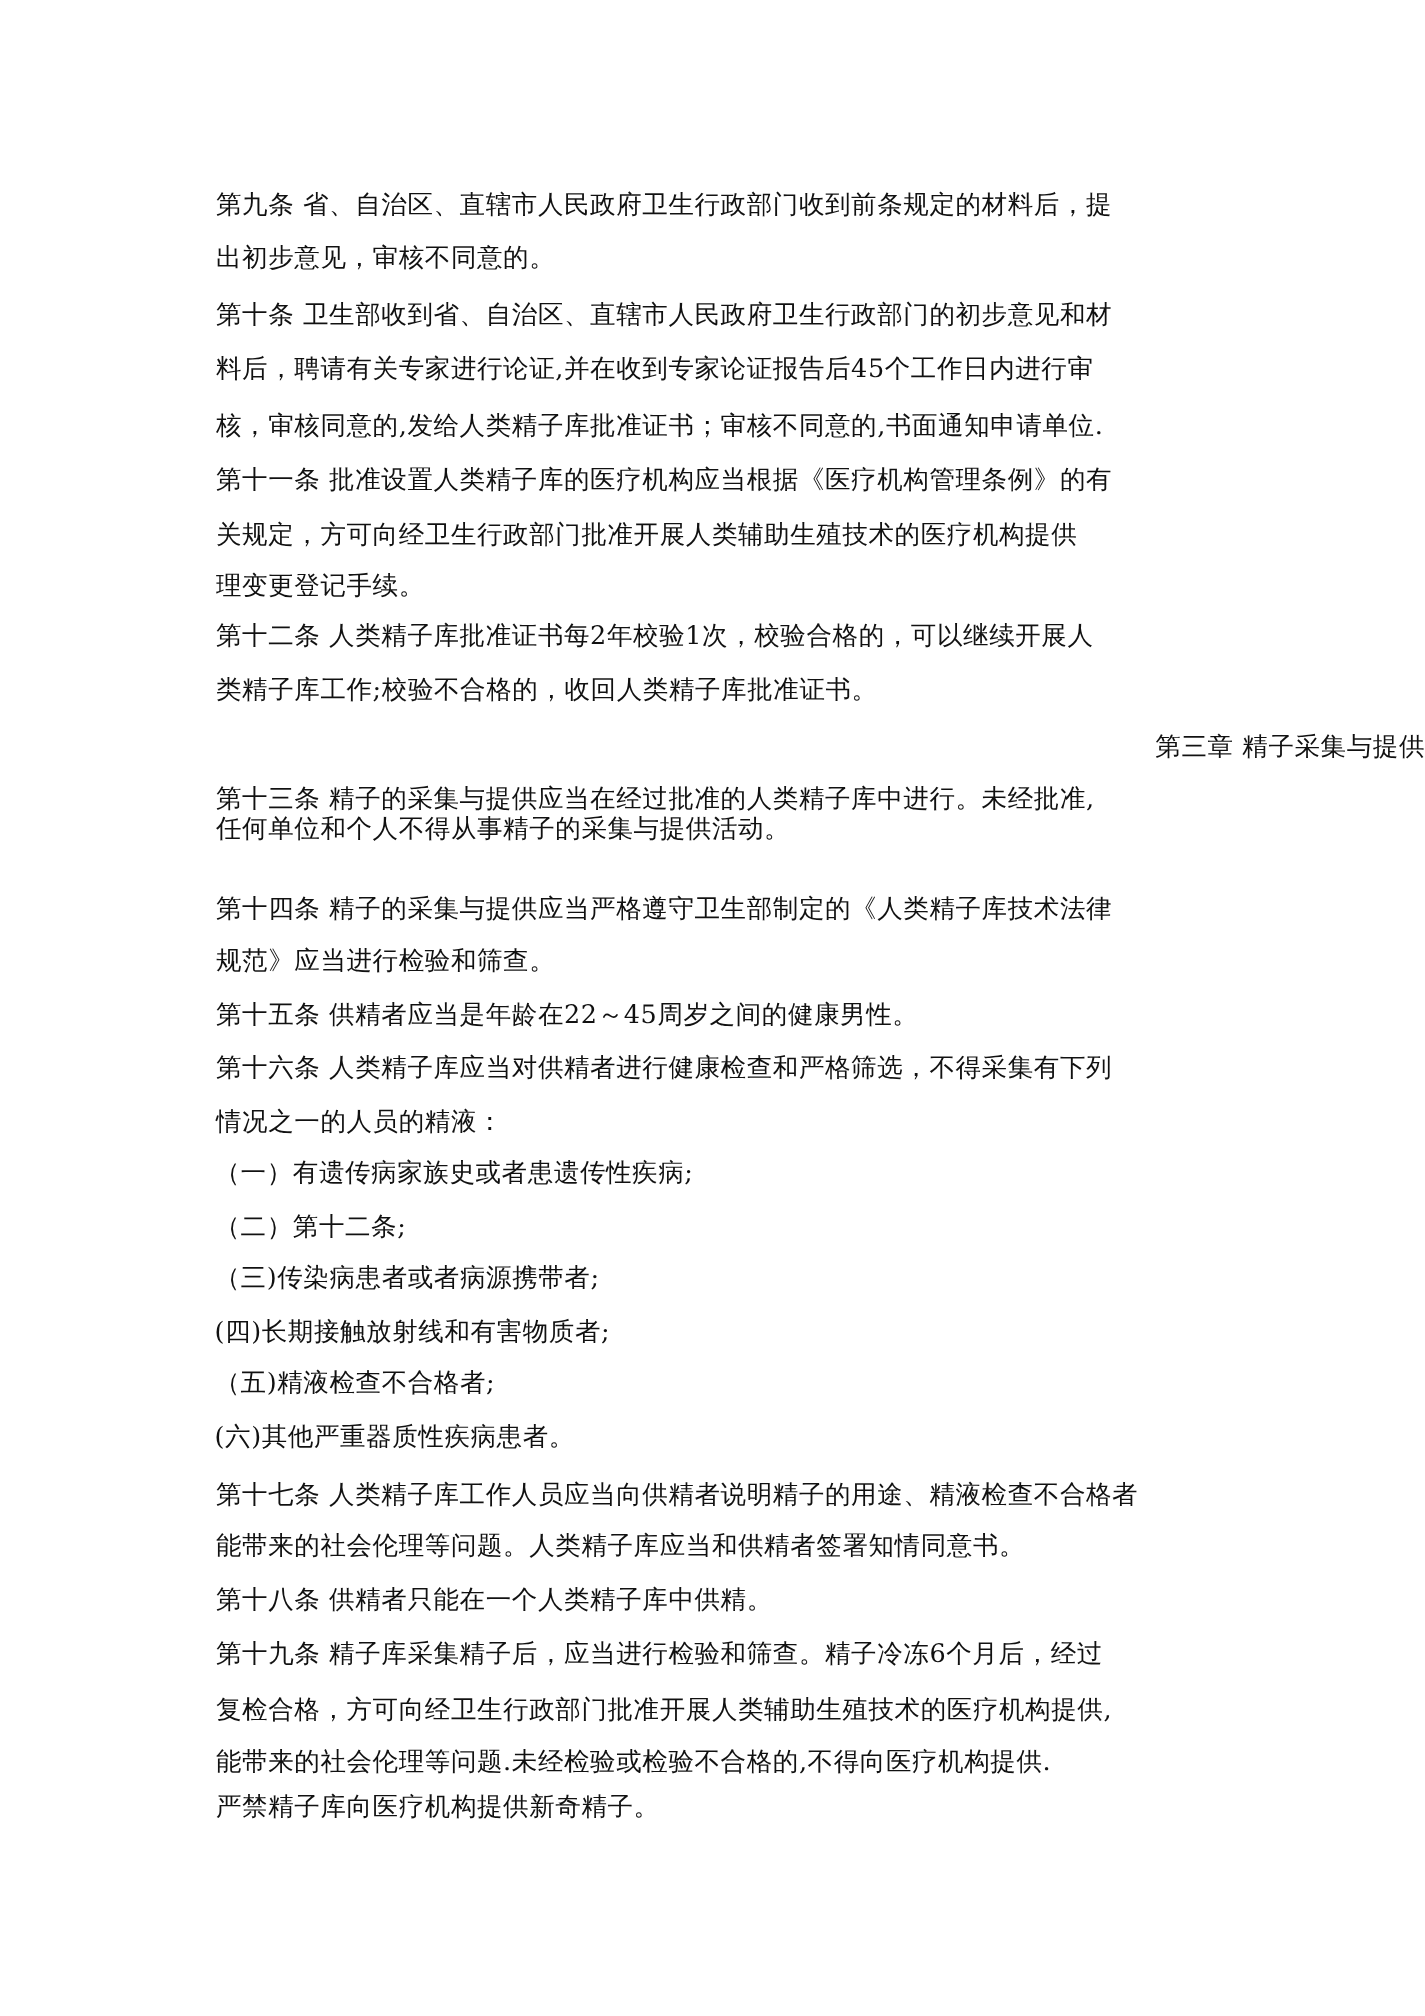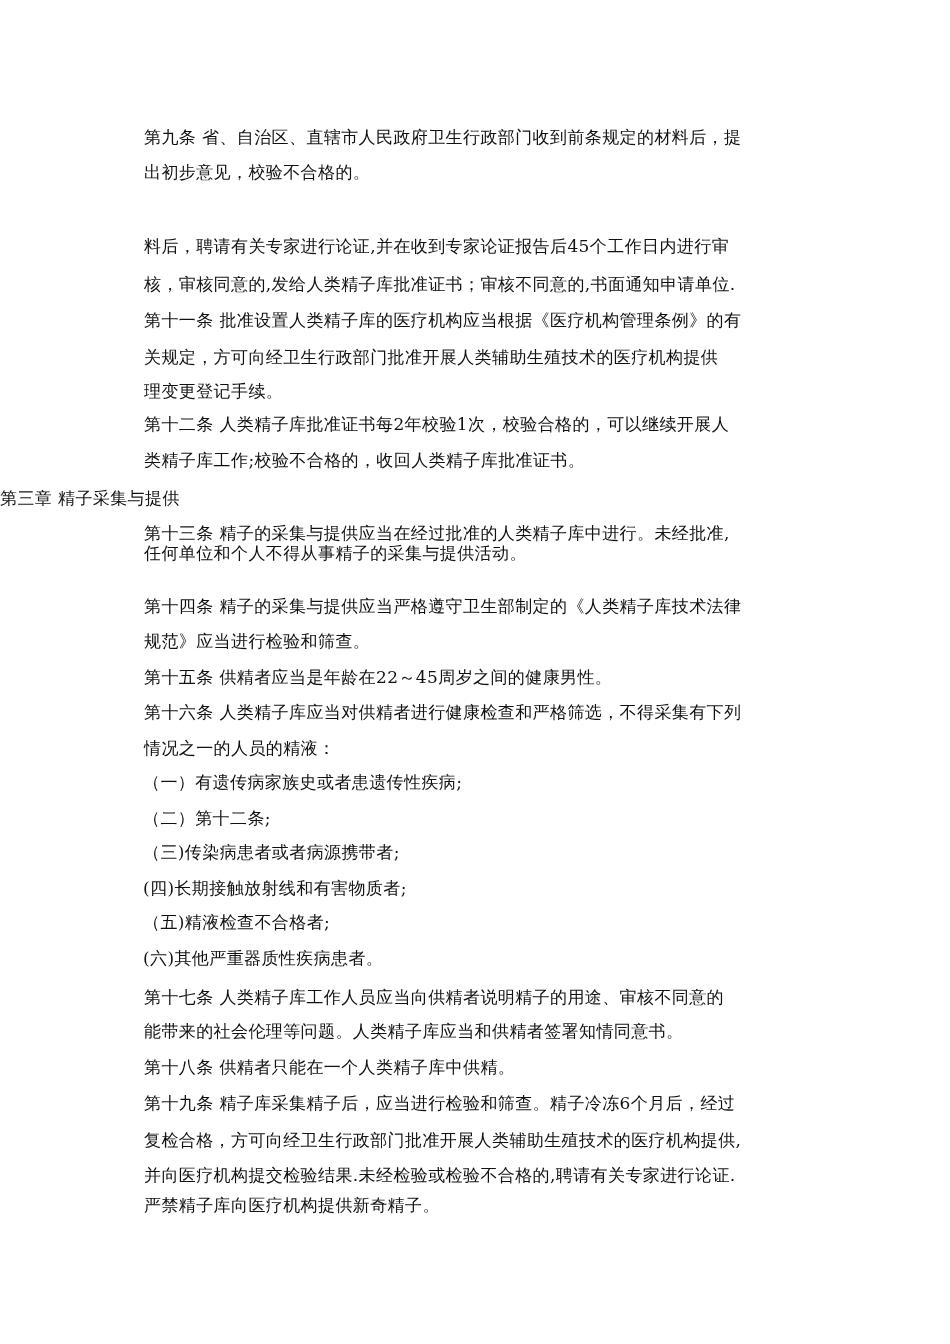--- a/index.html
+++ b/index.html
@@ -26,31 +26,32 @@
       left: 144px;
       width: 670px;
       font-size: 17px;
       line-height: 22px;
       white-space: nowrap;
       letter-spacing: 0.4px;
     }
     .line.center {
       left: 0;
       width: 950px;
-      text-align: left;
+      text-align: right;
     }
     .line.flush { left: 143px; }
   </style>
 </head>
 <body>
 
 <div class="page">
 
   <div class="line" style="top:126px">第九条 省、自治区、直辖市人民政府卫生行政部门收到前条规定的材料后，提</div>
-  <div class="line" style="top:161px">出初步意见，校验不合格的。</div>
+  <div class="line" style="top:161px">出初步意见，审核不同意的。</div>
+  <div class="line" style="top:199px">第十条 卫生部收到省、自治区、直辖市人民政府卫生行政部门的初步意见和材</div>
   <div class="line" style="top:235px">料后，聘请有关专家进行论证,并在收到专家论证报告后45个工作日内进行审</div>
   <div class="line" style="top:273px">核，审核同意的,发给人类精子库批准证书；审核不同意的,书面通知申请单位.</div>
   <div class="line" style="top:309px">第十一条 批准设置人类精子库的医疗机构应当根据《医疗机构管理条例》的有</div>
   <div class="line" style="top:346px">关规定，方可向经卫生行政部门批准开展人类辅助生殖技术的医疗机构提供</div>
   <div class="line" style="top:380px">理变更登记手续。</div>
   <div class="line" style="top:413px">第十二条 人类精子库批准证书每2年校验1次，校验合格的，可以继续开展人</div>
   <div class="line" style="top:449px">类精子库工作;校验不合格的，收回人类精子库批准证书。</div>
 
   <div class="line center" style="top:487px">第三章 精子采集与提供</div>
 
@@ -62,20 +63,20 @@
   <div class="line" style="top:701px">第十六条 人类精子库应当对供精者进行健康检查和严格筛选，不得采集有下列</div>
   <div class="line" style="top:737px">情况之一的人员的精液：</div>
 
   <div class="line flush" style="top:771px">（一）有遗传病家族史或者患遗传性疾病;</div>
   <div class="line flush" style="top:807px">（二）第十二条;</div>
   <div class="line flush" style="top:841px">（三)传染病患者或者病源携带者;</div>
   <div class="line flush" style="top:877px">(四)长期接触放射线和有害物质者;</div>
   <div class="line flush" style="top:911px">（五)精液检查不合格者;</div>
   <div class="line flush" style="top:947px">(六)其他严重器质性疾病患者。</div>
 
-  <div class="line" style="top:986px">第十七条 人类精子库工作人员应当向供精者说明精子的用途、审核不同意的</div>
+  <div class="line" style="top:986px">第十七条 人类精子库工作人员应当向供精者说明精子的用途、精液检查不合格者</div>
   <div class="line" style="top:1020px">能带来的社会伦理等问题。人类精子库应当和供精者签署知情同意书。</div>
   <div class="line" style="top:1056px">第十八条 供精者只能在一个人类精子库中供精。</div>
   <div class="line" style="top:1092px">第十九条 精子库采集精子后，应当进行检验和筛查。精子冷冻6个月后，经过</div>
   <div class="line" style="top:1129px">复检合格，方可向经卫生行政部门批准开展人类辅助生殖技术的医疗机构提供,</div>
-  <div class="line" style="top:1164px">并向医疗机构提交检验结果.未经检验或检验不合格的,聘请有关专家进行论证.</div>
+  <div class="line" style="top:1164px">能带来的社会伦理等问题.未经检验或检验不合格的,不得向医疗机构提供.</div>
   <div class="line" style="top:1194px">严禁精子库向医疗机构提供新奇精子。</div>
 </div>
 
 </body></html>

